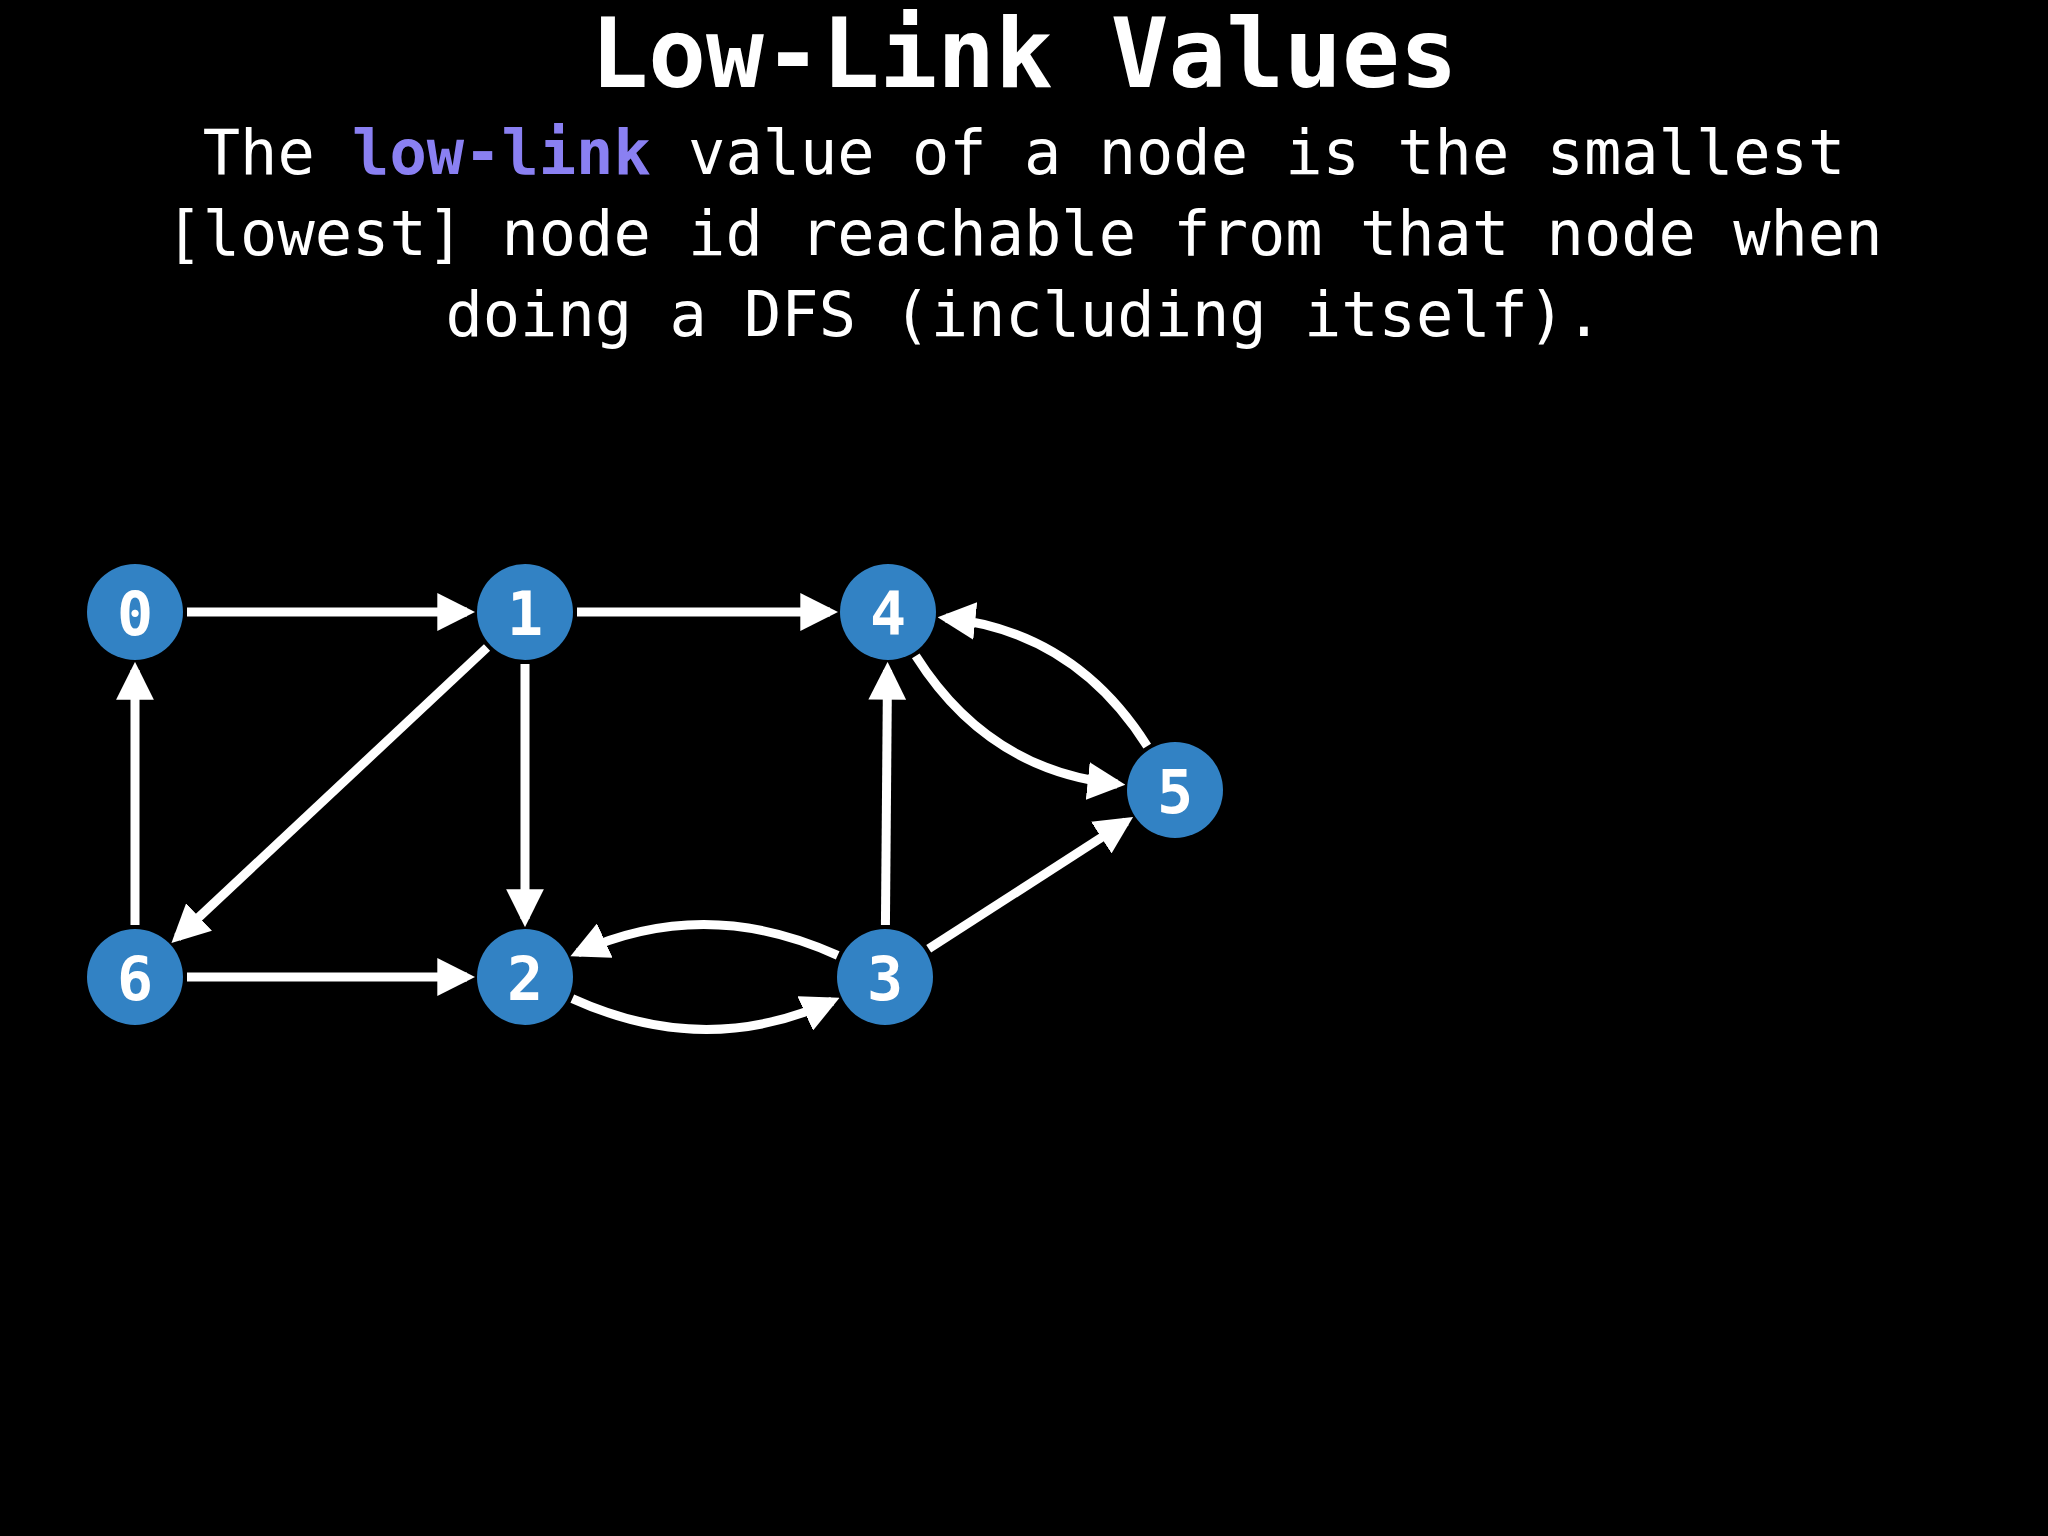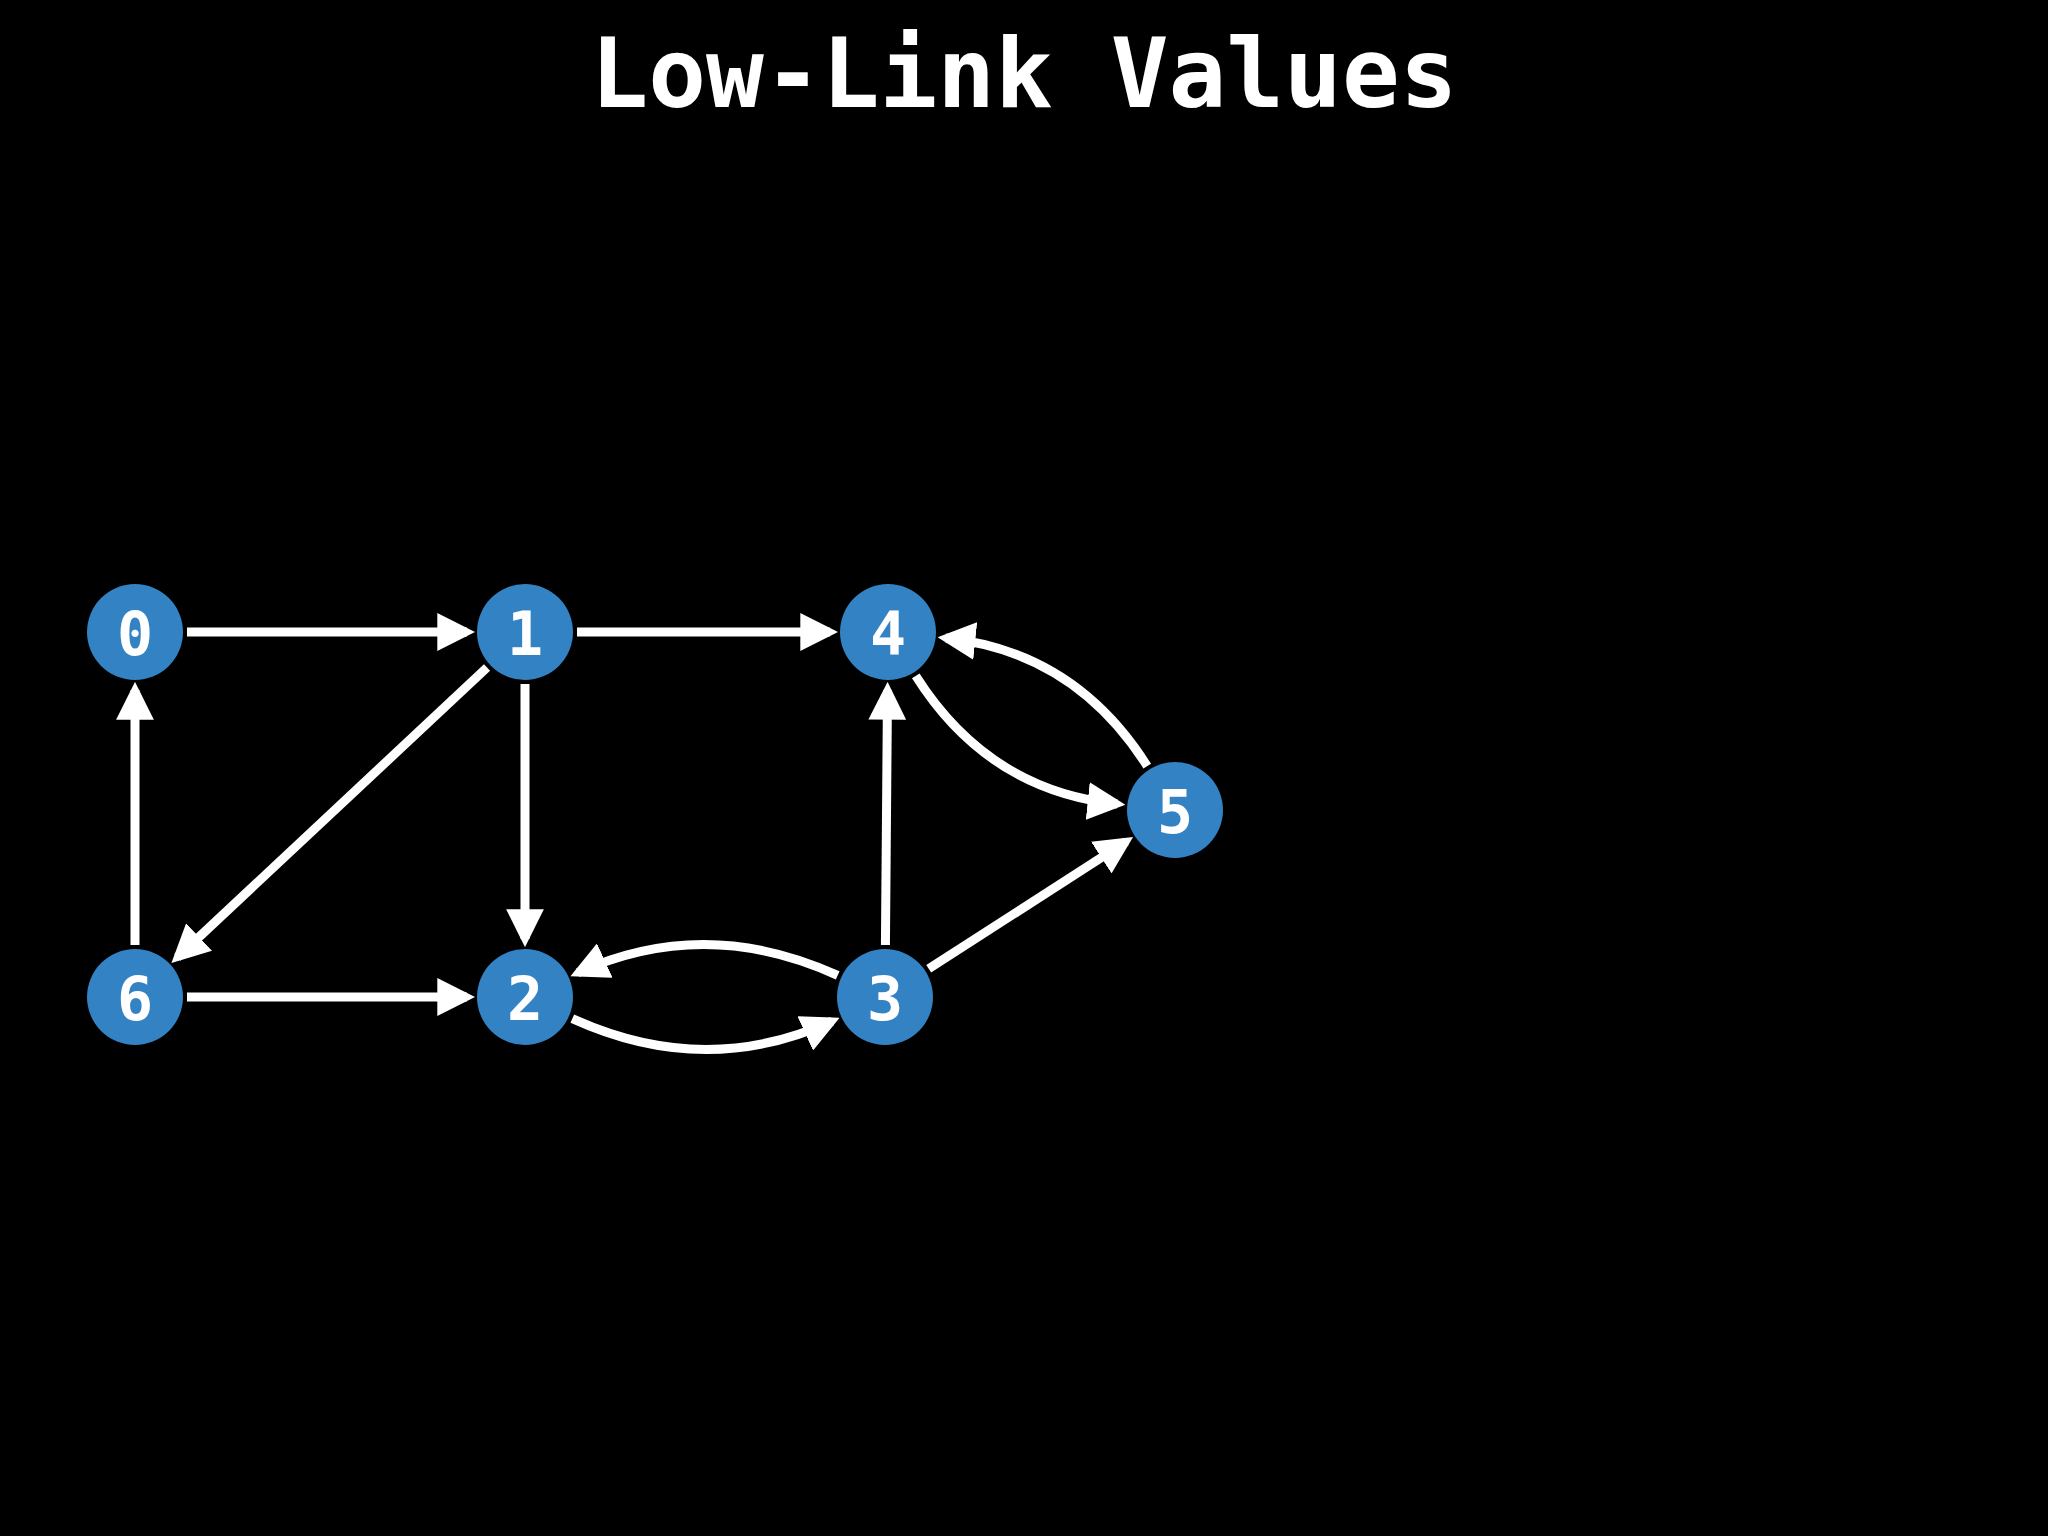--- a/index.html
+++ b/index.html
@@ -7,21 +7,20 @@
     padding: 0;
     background: #000000;
   }
   #slide {
     position: relative;
     width: 2048px;
     height: 1192px;
     background: #000000;
     overflow: hidden;
     font-family: "DejaVu Sans Mono", "Liberation Mono", monospace;
-    margin-top: 20px;
   }
   #title {
     position: absolute;
     top: 4px;
     left: 0;
     width: 100%;
     text-align: center;
     color: #ffffff;
     font-family: "DejaVu Sans Mono", "Liberation Mono", monospace;
     font-weight: bold;
@@ -72,20 +71,23 @@
     fill: none;
   }
 </style>
 </head>
 <body>
 
 <div id="slide">
 
   <div id="title">Low-Link Values</div>
 
+  <div id="subtitle"><span>The </span><span class="hl">low-link</span><span> value of a node is the smallest</span>
+<span>[lowest] node id reachable from that node when</span>
+<span>doing a DFS (including itself).</span></div>
 
   <svg id="graph" viewBox="0 0 2048 1536" xmlns="http://www.w3.org/2000/svg">
     <defs>
       <marker id="arrowhead" markerWidth="4.2" markerHeight="4.2" refX="3.3" refY="2.1" orient="auto" markerUnits="strokeWidth">
         <path d="M0,0 L4.2,2.1 L0,4.2 z" fill="#ffffff"></path>
       </marker>
     </defs>
 
     <g id="edge-layer">
         <path class="edge-line" marker-end="url(#arrowhead)" d="M 187 612 L 467 612"></path>

